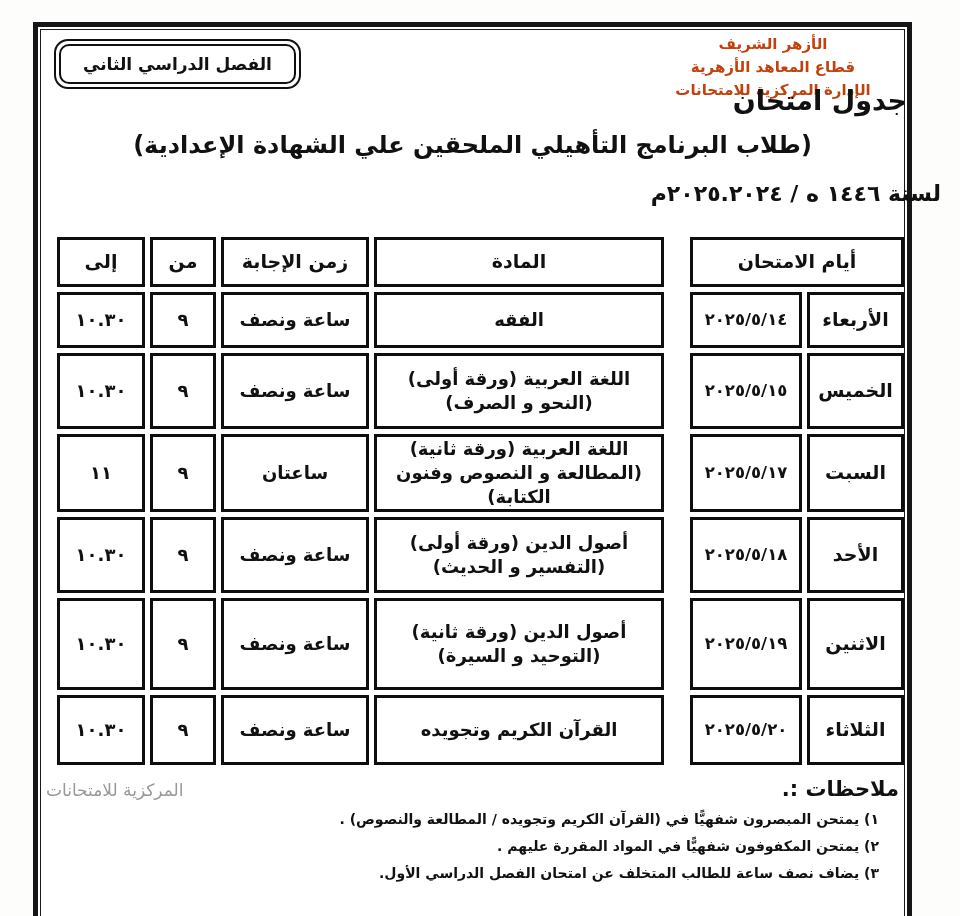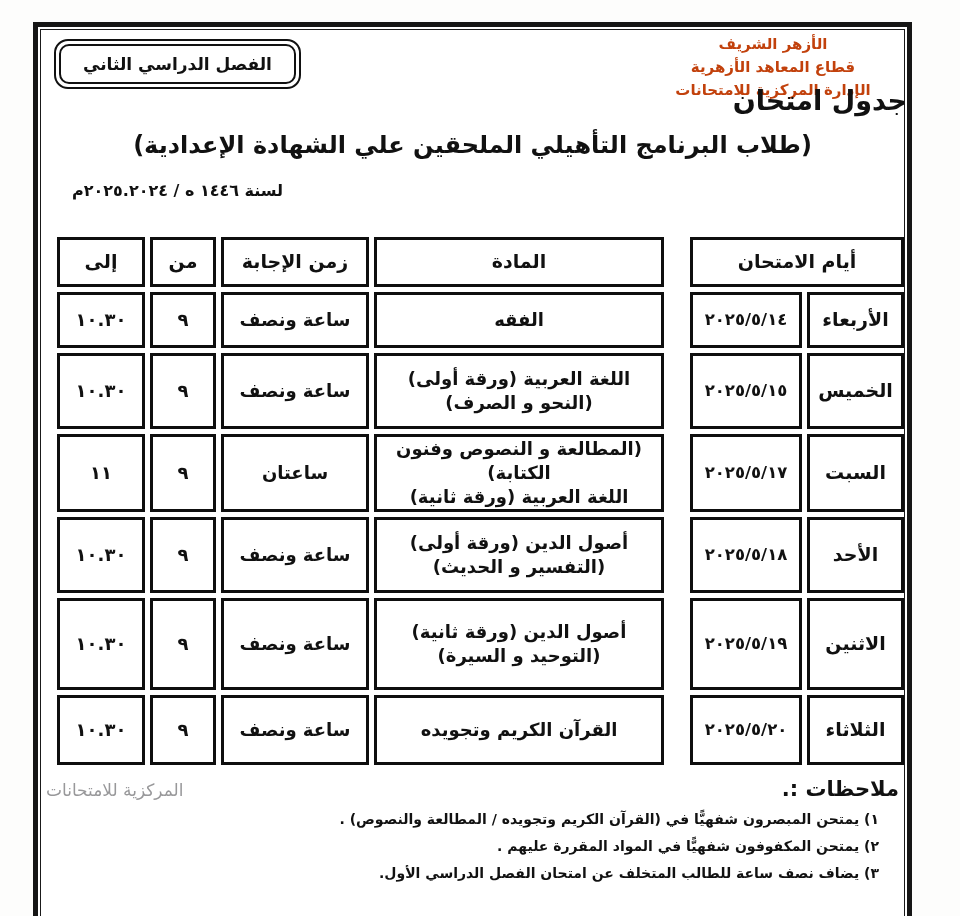--- a/index.html
+++ b/index.html
@@ -42,21 +42,21 @@
   .doc-title{
     position:absolute; left:0; right:0; top:58px;
     text-align:right; font-size:27px; font-weight:bold;
   }
   .doc-subtitle{
     position:absolute; left:0; right:0; top:104px;
     text-align:center; font-size:24px; font-weight:bold; white-space:nowrap;
   }
   .doc-year{
     position:absolute; left:0; right:0; top:154px;
-    text-align:left; font-size:16px; font-weight:bold;
+    text-align:right; font-size:22px; font-weight:bold;
     transform:translateX(34px);
   }
   
   .sched-wrap{
     position:absolute; left:18px; top:210px; width:848px;
   }
   .sched{
     display:grid; direction:rtl;
     grid-template-columns:97px 112px 16px 290px 148px 66px 88px;
     grid-template-rows:50px 56px 76px 78px 76px 92px 70px;
@@ -138,22 +138,22 @@
         <span>اللغة العربية (ورقة أولى)</span>
         <span>(النحو و الصرف)</span>
       </div>
       <div class="cell c5 r3">ساعة ونصف</div>
       <div class="cell c6 r3">٩</div>
       <div class="cell c7 r3">١٠.٣٠</div>
 
       <div class="cell day-cell c1 r4">السبت</div>
       <div class="cell date-cell c2 r4">٢٠٢٥/٥/١٧</div>
       <div class="cell c4 r4">
+        <span>اللغة العربية (ورقة ثانية)</span>
         <span>(المطالعة و النصوص  وفنون الكتابة)</span>
-        <span>اللغة العربية (ورقة ثانية)</span>
       </div>
       <div class="cell c5 r4">ساعتان</div>
       <div class="cell c6 r4">٩</div>
       <div class="cell c7 r4">١١</div>
 
       <div class="cell day-cell c1 r5">الأحد</div>
       <div class="cell date-cell c2 r5">٢٠٢٥/٥/١٨</div>
       <div class="cell c4 r5">
         <span>أصول الدين (ورقة أولى)</span>
         <span>(التفسير و الحديث)</span>

